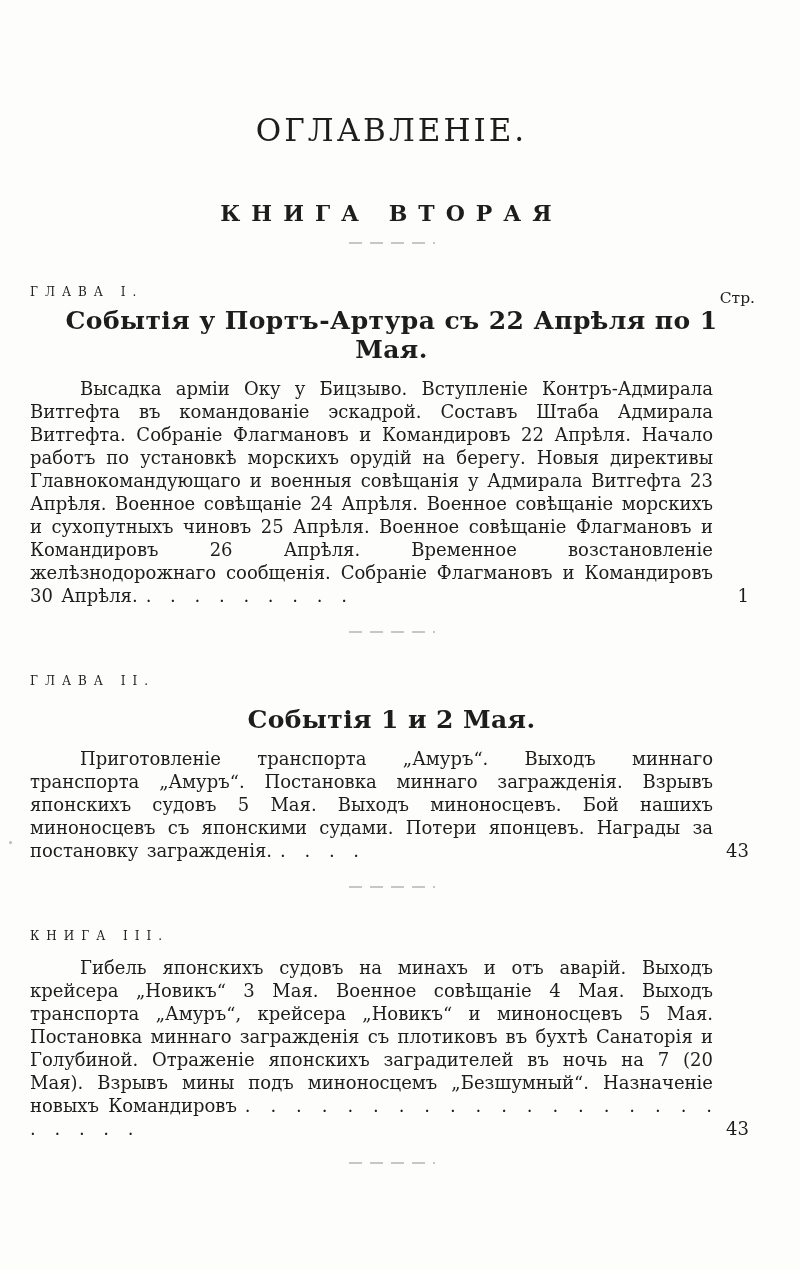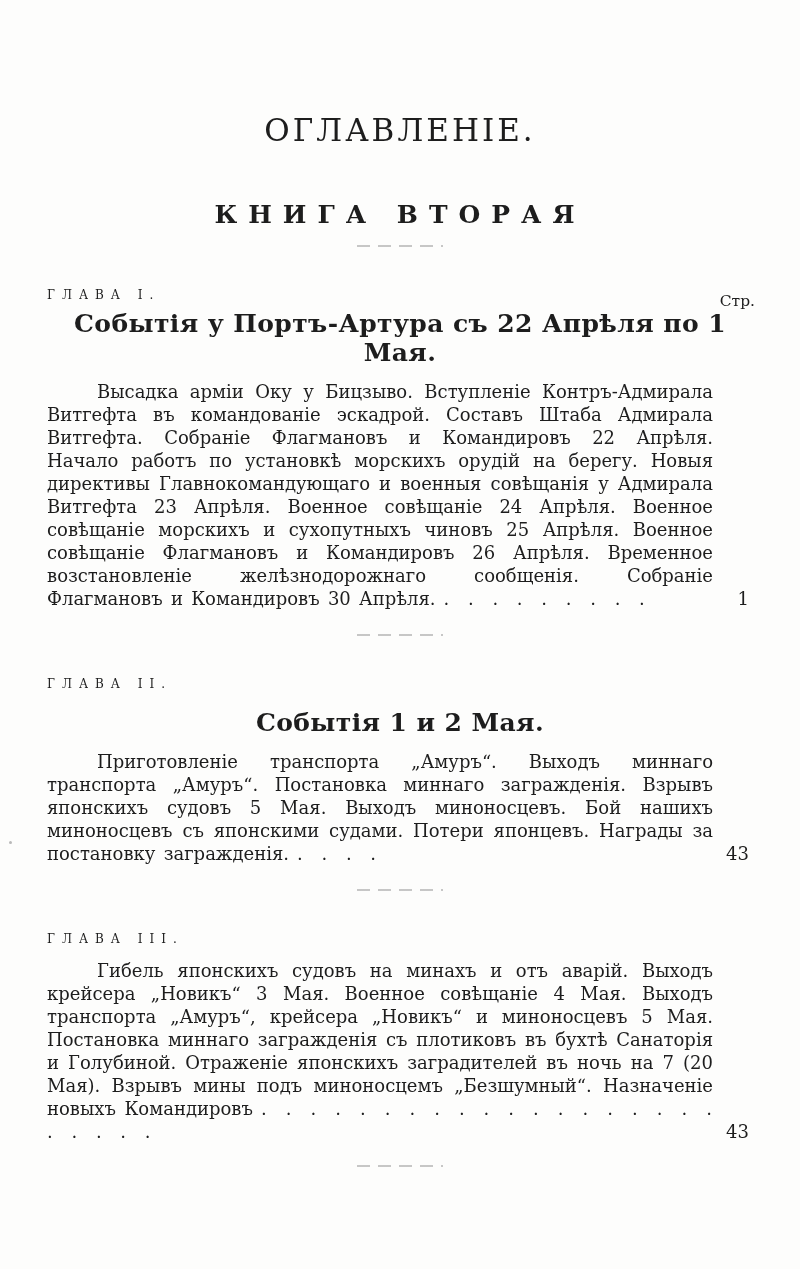--- a/index.html
+++ b/index.html
@@ -9,33 +9,33 @@
   body {
     width: 800px;
     height: 1269px;
     background: #fdfdfc;
     color: #1d1d1d;
     font-family: "DejaVu Serif", serif;
     overflow: hidden;
     position: relative;
   }
   .page {
-    padding: 112px 47px 0 47px; 
+    padding: 112px 47px 0 30px; 
   }
   .doc-title {
     margin: 0;
     text-align: center;
     font-size: 31px;
     font-weight: normal;
     letter-spacing: 3px;
   }
   .book-heading {
     margin: 52px 0 0 0;
     text-align: center;
-    font-size: 25px;
+    font-size: 22px;
     font-weight: bold;
     letter-spacing: 11px;
   }
   .divider {
     width: 86px;
     height: 2px;
     margin: 16px auto 0 auto;
     background: repeating-linear-gradient(90deg, #9a9a9a 0 13px, transparent 13px 21px);
     opacity: 0.55;
   }
@@ -108,20 +108,20 @@
   </section>
 
   <section>
     <h3 class="glava-heading">ГЛАВА II.</h3>
     <h4 class="chapter-title">Событія 1 и 2 Мая.</h4>
     <p class="chapter-summary"><span>Приготовленіе транспорта „Амуръ“. Выходъ миннаго транспорта „Амуръ“. Постановка миннаго загражденія. Взрывъ японскихъ судовъ 5 Мая. Выходъ миноносцевъ. Бой нашихъ миноносцевъ съ японскими судами. Потери японцевъ. Награды за постановку загражденія.</span><span class="leader-dots">. . . .</span><span class="page-number">43</span></p>
     <div class="divider" style="margin-top:24px;"></div>
   </section>
 
   <section>
-    <h3 class="glava-heading">ГЛАВА III.</h3>
+    <h3 class="glava-heading">КНИГА III.</h3>
     <p class="chapter-summary"><span>Гибель японскихъ судовъ на минахъ и отъ аварій. Выходъ крейсера „Новикъ“ 3 Мая. Военное совѣщаніе 4 Мая. Выходъ транспорта „Амуръ“, крейсера „Новикъ“ и миноносцевъ 5 Мая. Постановка миннаго загражденія съ плотиковъ въ бухтѣ Санаторія и Голубиной. Отраженіе японскихъ заградителей въ ночь на 7 (20 Мая). Взрывъ мины подъ миноносцемъ „Безшумный“. Назначеніе новыхъ Командировъ</span><span class="leader-dots">. . . . . . . . . . . . . . . . . . . . . . . .</span><span class="page-number">43</span></p>
     <div class="divider" style="margin-top:22px;"></div>
   </section>
 
 </div>
 
 <div class="scan-speck"></div>
 
 </body></html>

